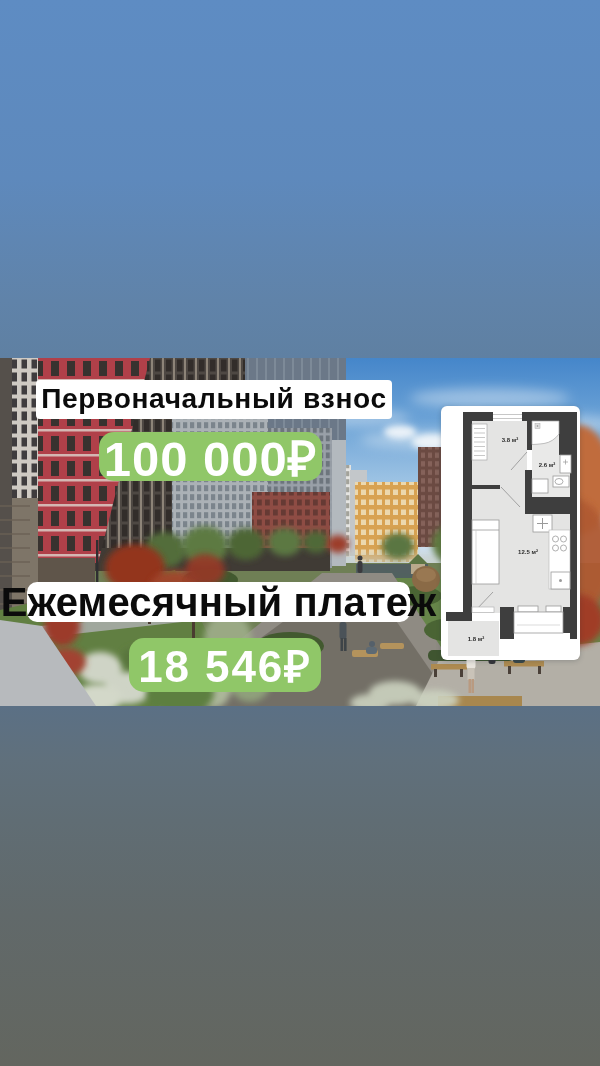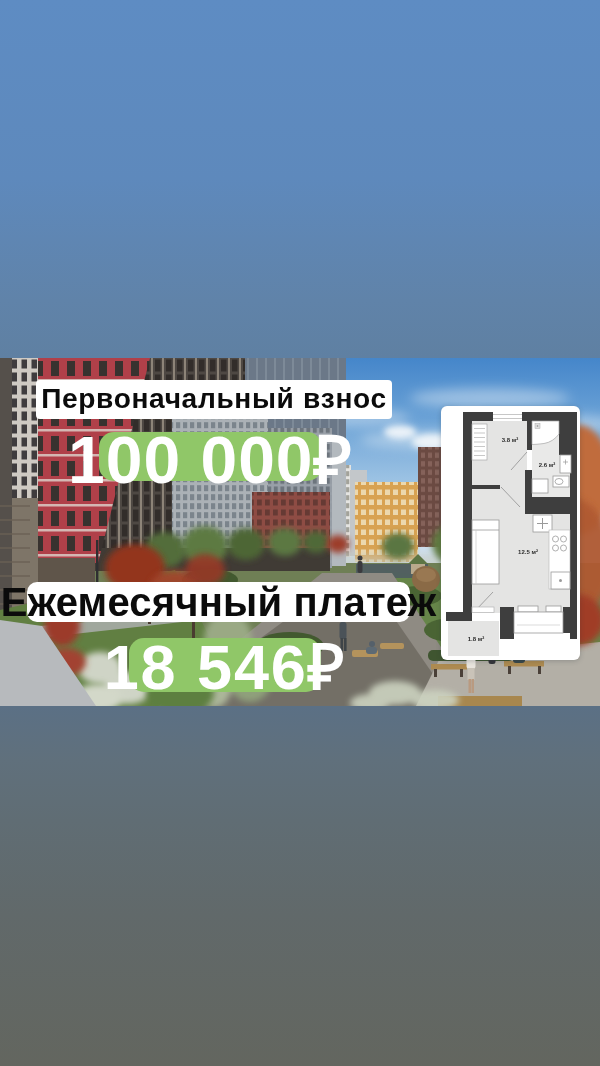--- a/index.html
+++ b/index.html
@@ -315,25 +315,25 @@
 
   <g fill="#3a3a3e">
     <circle cx="360" cy="200" r="2.5"></circle>
     <rect x="357.5" y="203" width="5" height="12" rx="2"></rect>
   </g>
 </svg>
 </div>
 
 <div class="pill" style="left:36px;top:379.5px;width:356px;height:39px;background:#ffffff;color:#0b0b0b;font-size:28.1px;letter-spacing:0.65px;border-radius:4px;">Первоначальный взнос</div>
 
-<div class="pill" style="left:99px;top:432px;width:223px;height:49px;background:#90c768;color:#ffffff;font-size:66px;letter-spacing:1px;border-radius:15px;">100 000₽</div>
+<div class="pill" style="left:99px;top:432px;width:223px;height:49px;background:#90c768;color:#ffffff;font-size:49px;letter-spacing:1px;border-radius:15px;">100 000₽</div>
 
 <div class="pill" style="left:27px;top:582px;width:383px;height:40px;background:#ffffff;color:#0b0b0b;font-size:40px;letter-spacing:0.2px;border-radius:10px;">Ежемесячный платеж</div>
 
-<div class="pill" style="left:129px;top:637.5px;width:192px;height:54px;background:#90c768;color:#ffffff;font-size:63px;letter-spacing:1.9px;border-radius:15px;">18 546₽</div>
+<div class="pill" style="left:129px;top:637.5px;width:192px;height:54px;background:#90c768;color:#ffffff;font-size:44px;letter-spacing:1.9px;border-radius:15px;">18 546₽</div>
 
 <div class="abs" style="left:441px;top:406px;width:139px;height:254px;background:#ffffff;border-radius:6px;box-shadow:0 1px 5px rgba(40,50,60,0.25);">
 <svg width="139" height="254" viewBox="0 0 139 254">
 
   <rect x="31" y="15" width="55" height="68" fill="#e4e4e3"></rect>
 
   <rect x="31" y="83" width="99" height="124" fill="#e4e4e3"></rect>
 
   <rect x="91" y="15" width="28" height="33" fill="#e9e9e8"></rect>
 

